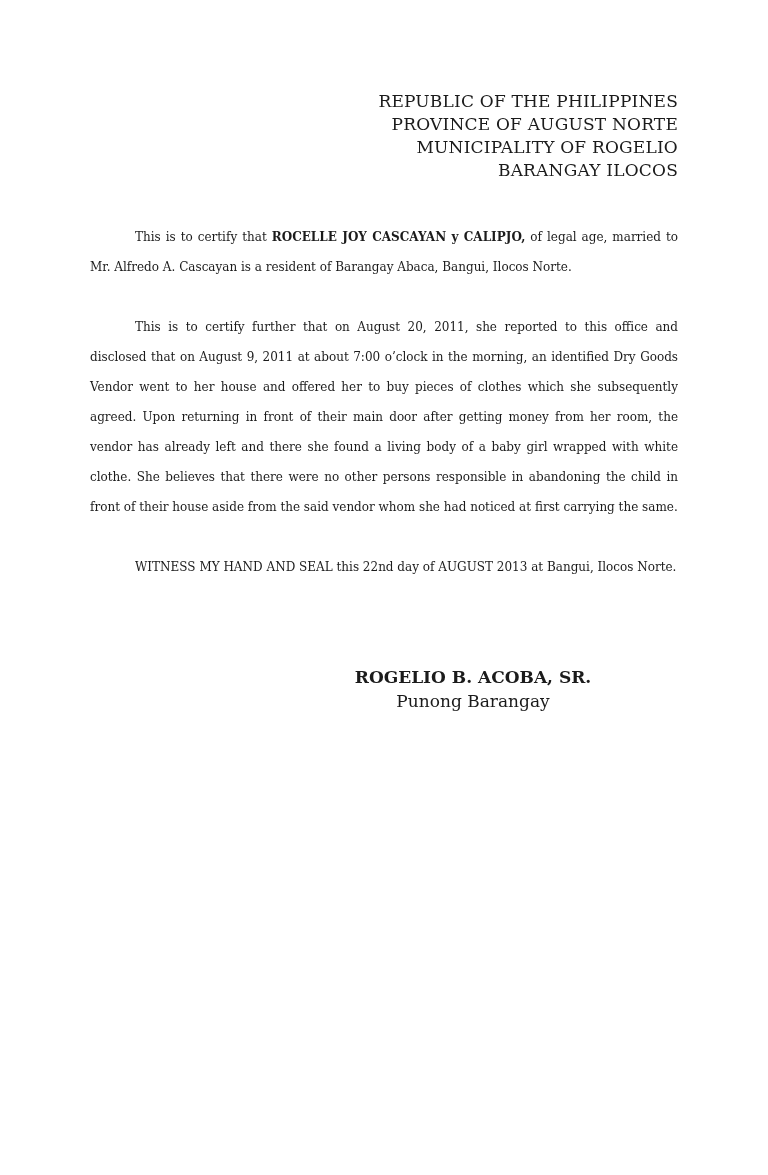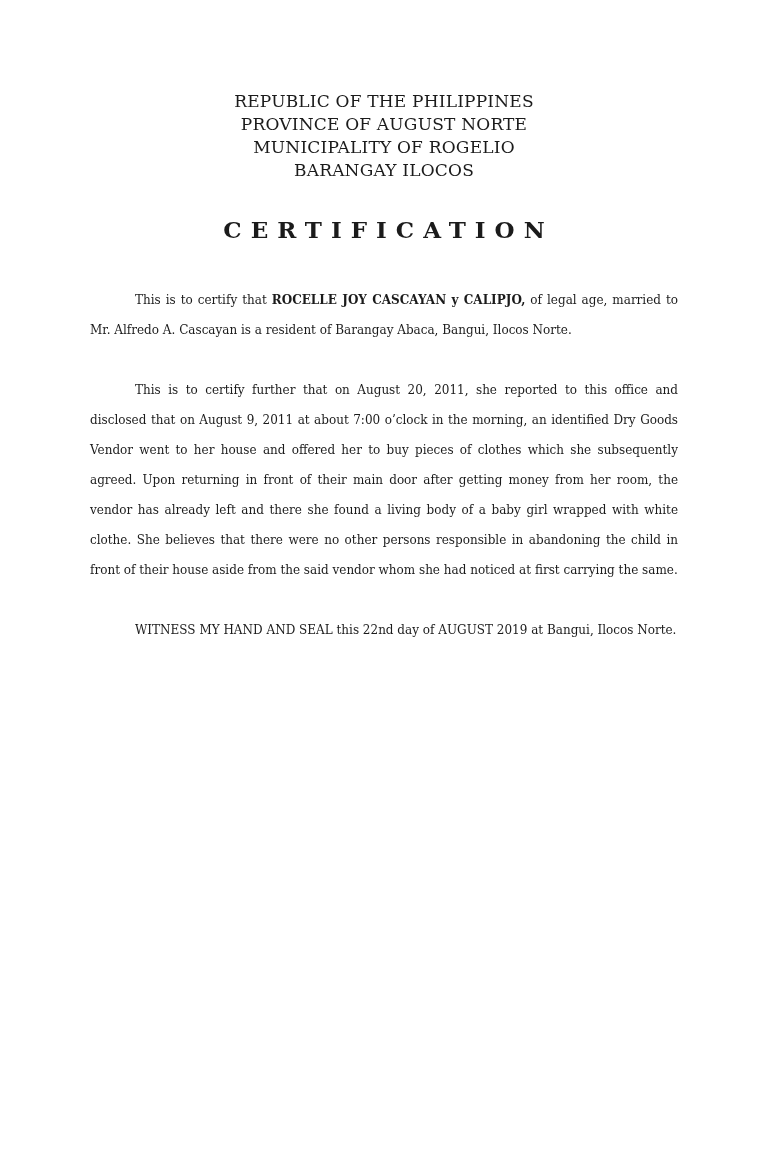--- a/index.html
+++ b/index.html
@@ -13,21 +13,21 @@
     font-family: "DejaVu Serif", serif;
     color: #1b1b1b;
   }
   .page {
     width: 768px;
     height: 1175px;
     padding: 90px 90px 0 90px;
     background: #ffffff;
   }
   .letterhead {
-    text-align: center;
+    text-align: right;
     font-size: 17px;
     line-height: 23px;
     letter-spacing: 0.2px;
   }
   .doc-title {
     margin-top: 33px;
     text-align: center;
     font-weight: bold;
     font-size: 23px;
     line-height: 30px;
@@ -65,25 +65,28 @@
 
 <div class="page">
 
   <div class="letterhead">
     <div>REPUBLIC OF THE PHILIPPINES</div>
     <div>PROVINCE OF AUGUST NORTE</div>
     <div>MUNICIPALITY OF ROGELIO</div>
     <div>BARANGAY ILOCOS</div>
   </div>
 
-  <div class="doc-title">CERTIFICATION</div>
 
   <div class="body-text">
     <p><span>This is to certify that </span><span class="subject-name">ROCELLE JOY CASCAYAN y CALIPJO,</span><span> of legal age, married to Mr. Alfredo A. Cascayan is a resident of Barangay Abaca, Bangui, Ilocos Norte.</span></p>
 
     <p>This is to certify further that on August 20, 2011, she reported to this office and disclosed that on August 9, 2011 at about 7:00 o’clock in the morning, an identified Dry Goods Vendor went to her house and offered her to buy pieces of clothes which she subsequently agreed. Upon returning in front of their main door after getting money from her room, the vendor has already left and there she found a living body of a baby girl wrapped with white clothe. She believes that there were no other persons responsible in abandoning the child in front of their house aside from the said vendor whom she had noticed at first carrying the same.</p>
 
 
-    <p>WITNESS MY HAND AND SEAL this 22nd day of AUGUST 2019 at Bangui, Ilocos Norte.</p>
+    <p>WITNESS MY HAND AND SEAL this 22nd day of AUGUST 2013 at Bangui, Ilocos Norte.</p>
   </div>
 
+  <div class="signature-block">
+    <div class="signature-name">ROGELIO B. ACOBA, SR.</div>
+    <div class="signature-role">Punong Barangay</div>
+  </div>
 
 </div>
 
 </body></html>

